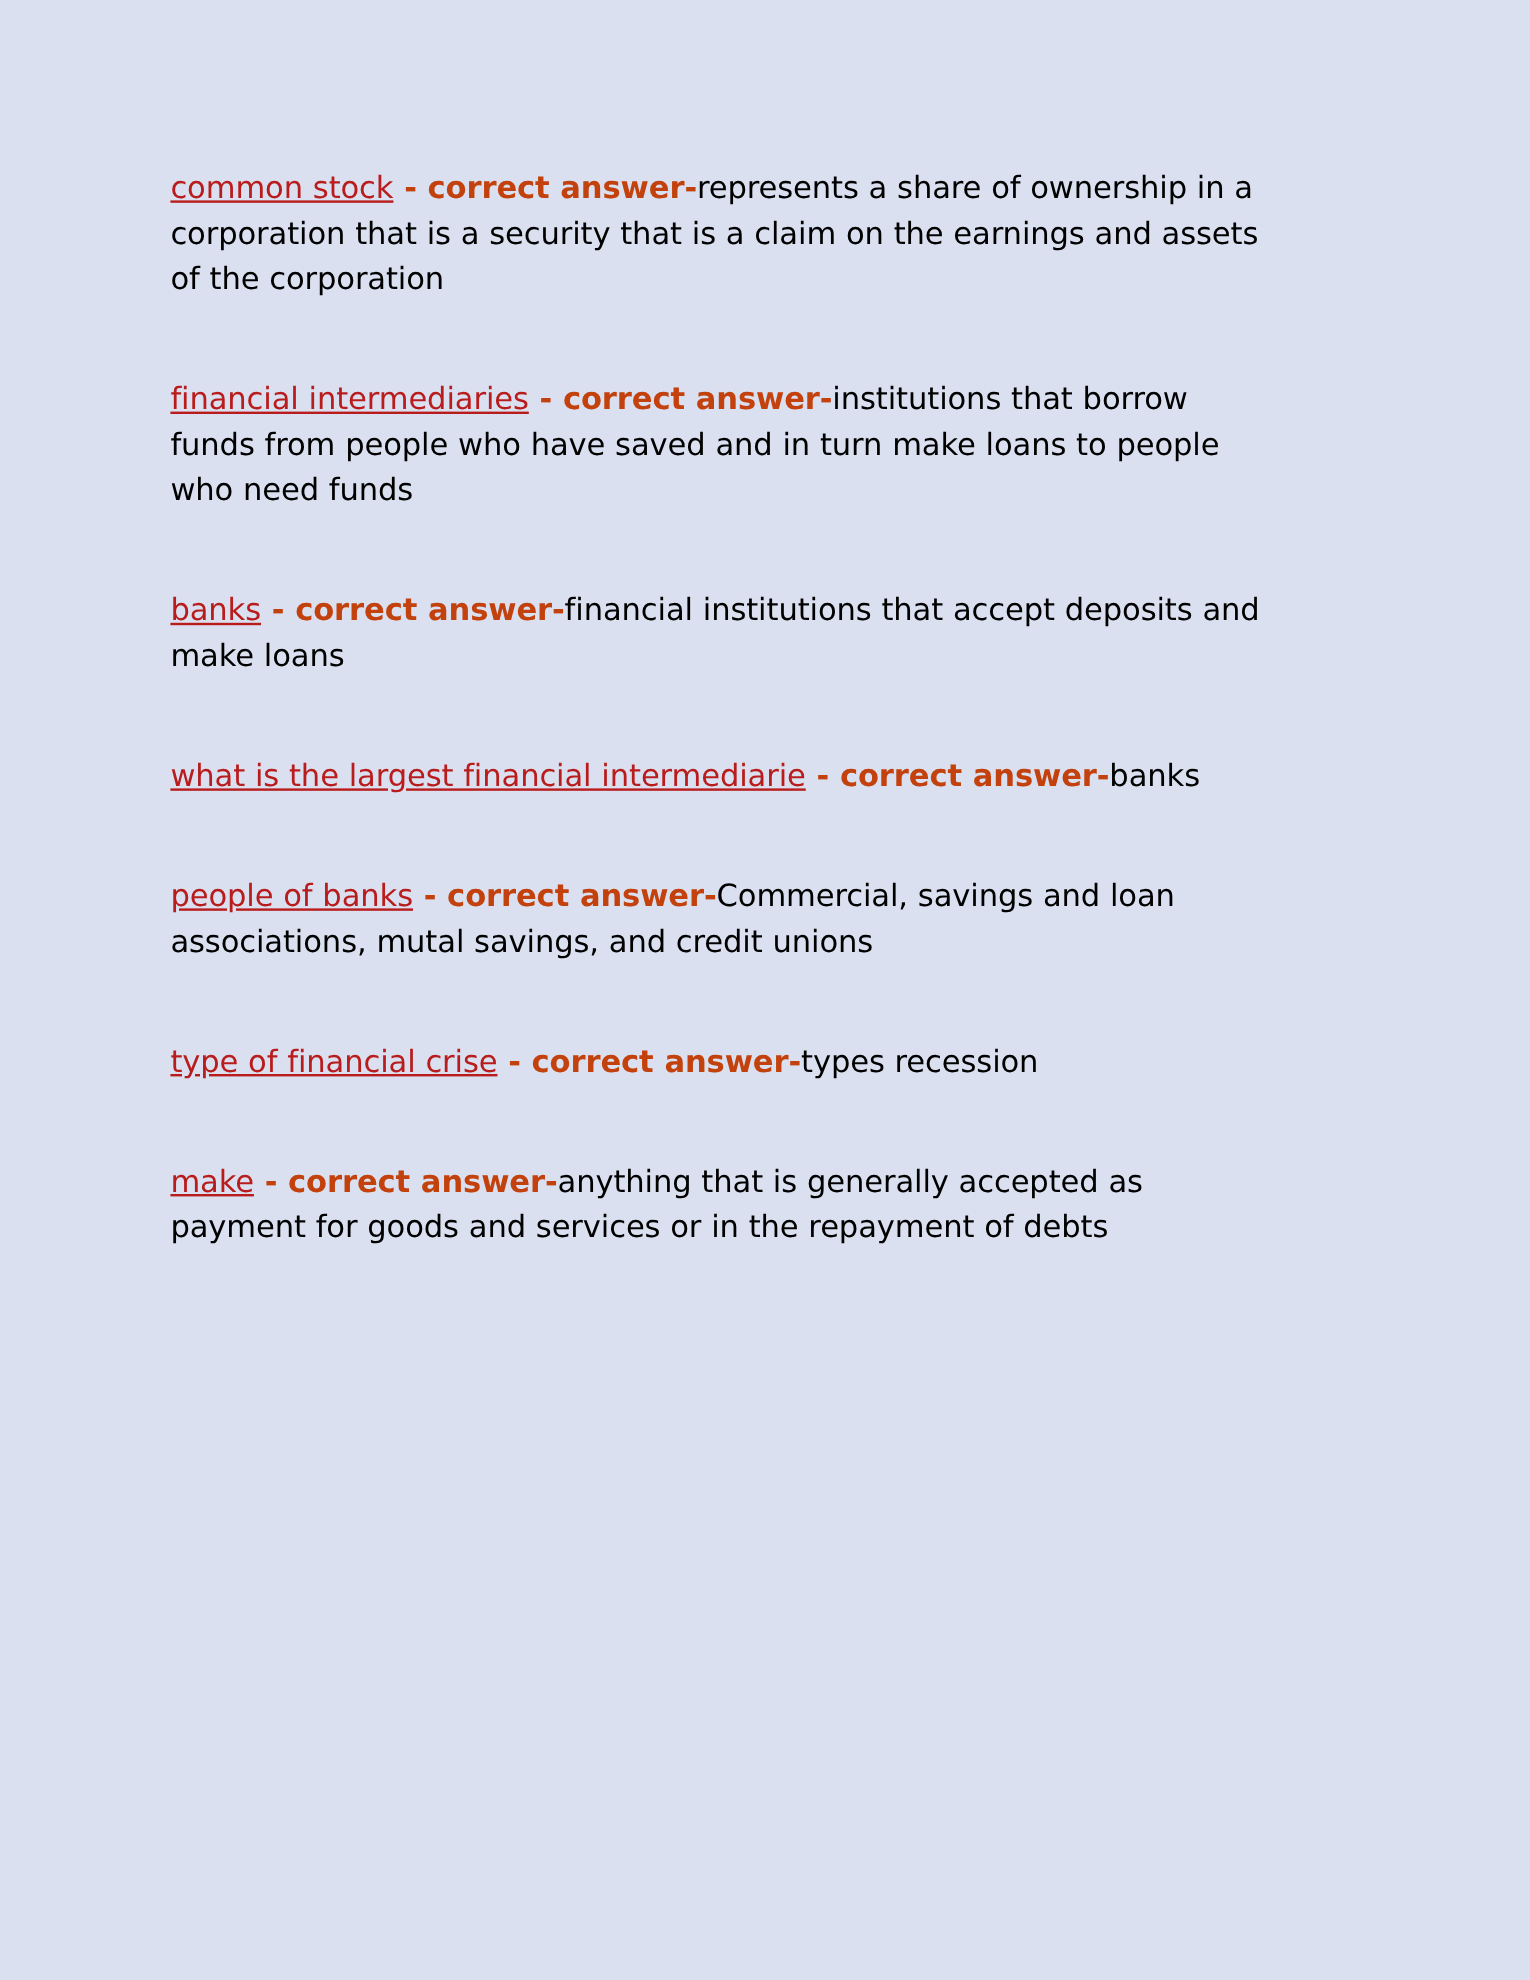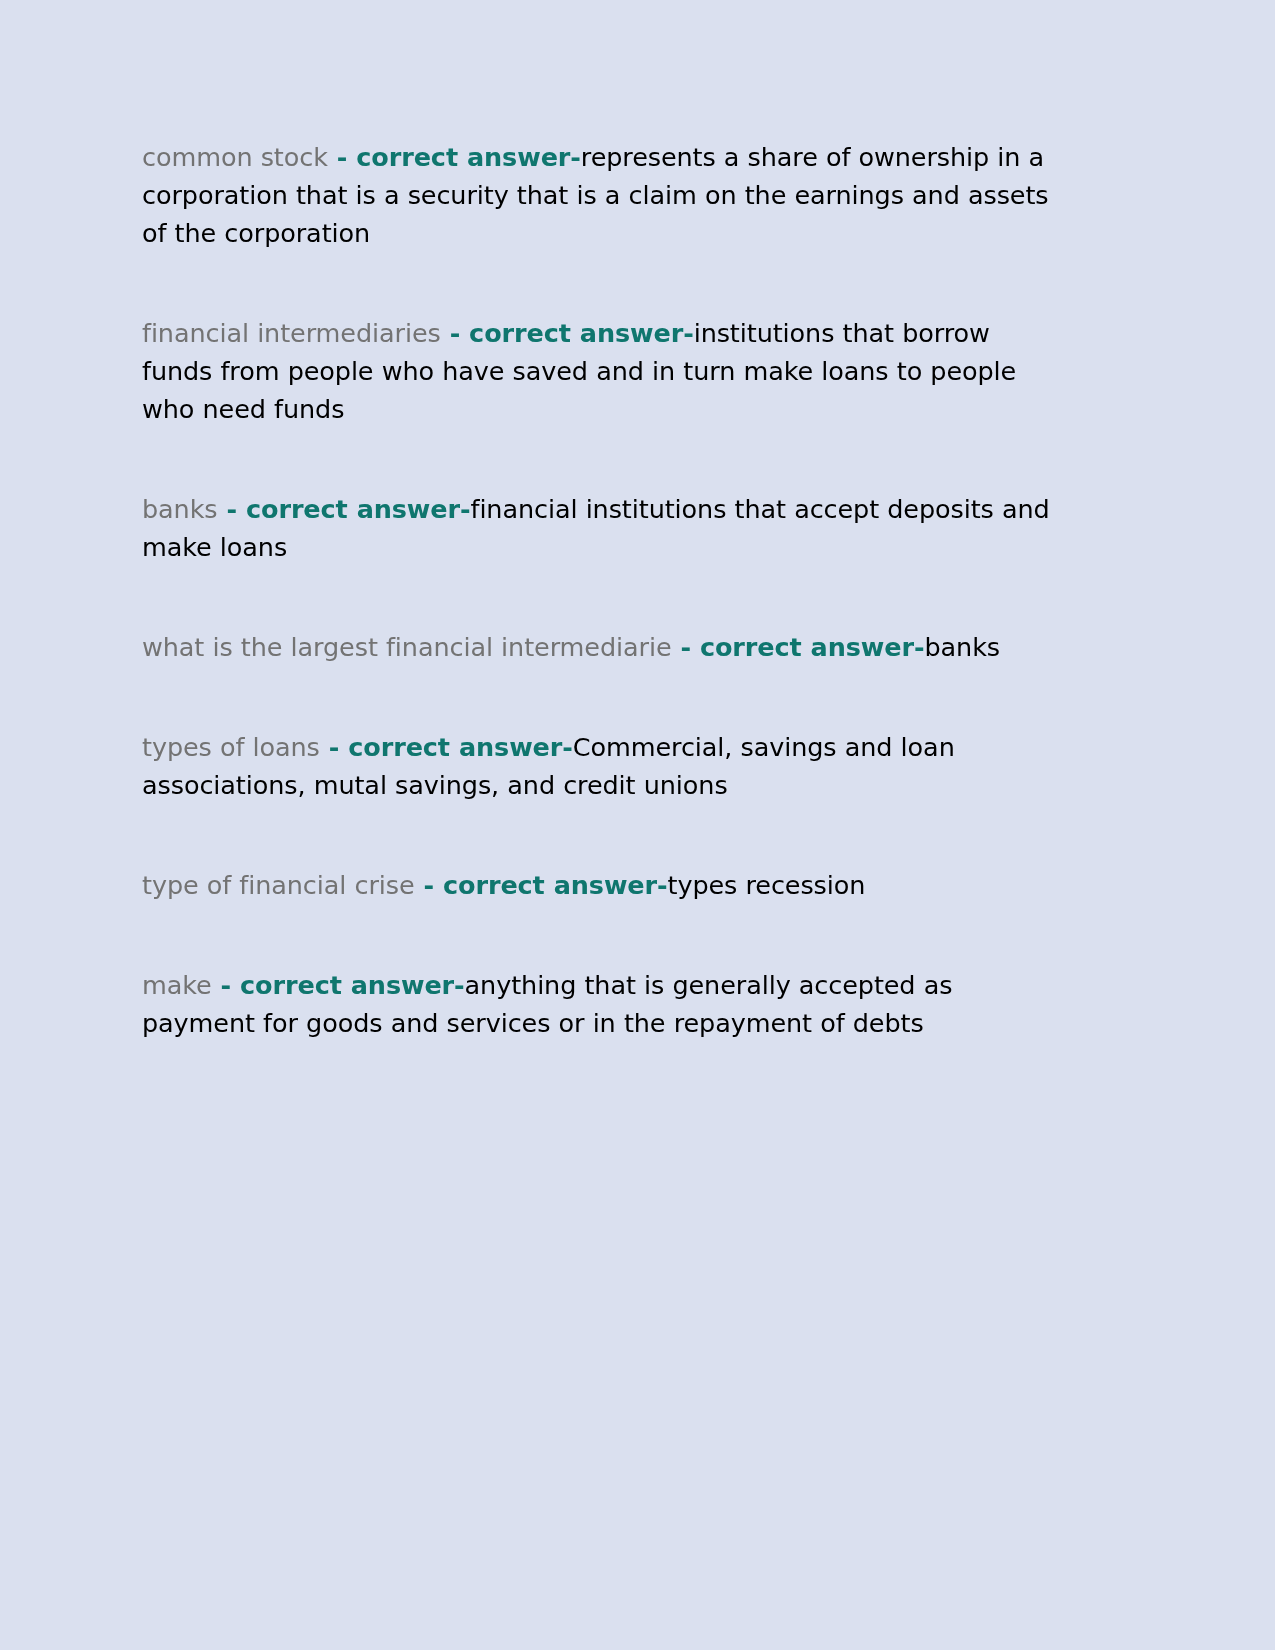--- a/index.html
+++ b/index.html
@@ -30,24 +30,25 @@
     color: #000000;
     letter-spacing: -0.1px;
     margin: 0 0 62px 0;
     max-width: 925px;
     word-spacing: 0.2px;
   }
   .qa-block:last-child {
     margin-bottom: 0;
   }
   .term {
-    color: #737373;
+    color: #b91c1c;
+    text-decoration: underline;
   }
   .sep {
-    color: #0f766e;
+    color: #c2410c;
     font-weight: bold;
   }
   .answer {
     color: #000000;
   }
 </style>
 </head>
 <body>
 
 <div class="page">
@@ -63,21 +64,21 @@
 
     <p class="qa-block">
       <span class="term">banks</span><span class="sep"> - correct answer-</span><span class="answer">financial institutions that accept deposits and make loans</span>
     </p>
 
     <p class="qa-block">
       <span class="term">what is the largest financial intermediarie</span><span class="sep"> - correct answer-</span><span class="answer">banks</span>
     </p>
 
     <p class="qa-block">
-      <span class="term">types of loans</span><span class="sep"> - correct answer-</span><span class="answer">Commercial, savings and loan associations, mutal savings, and credit unions</span>
+      <span class="term">people of banks</span><span class="sep"> - correct answer-</span><span class="answer">Commercial, savings and loan associations, mutal savings, and credit unions</span>
     </p>
 
 
 
 
     <p class="qa-block">
       <span class="term">type of financial crise</span><span class="sep"> - correct answer-</span><span class="answer">types recession</span>
     </p>
 
     <p class="qa-block">

